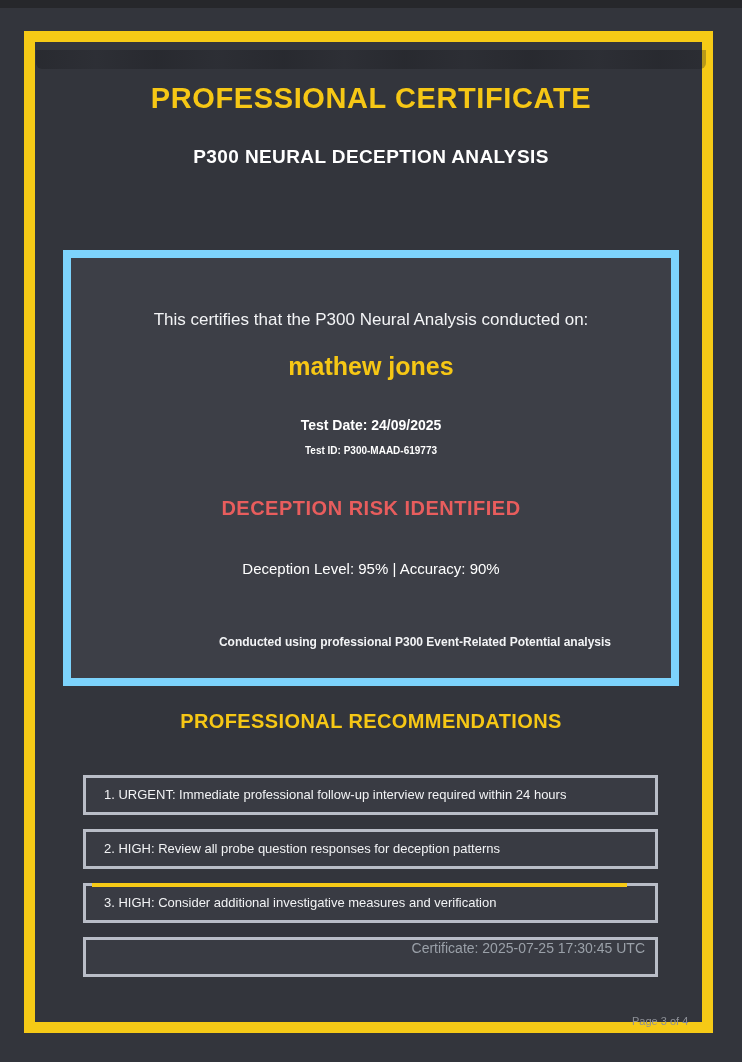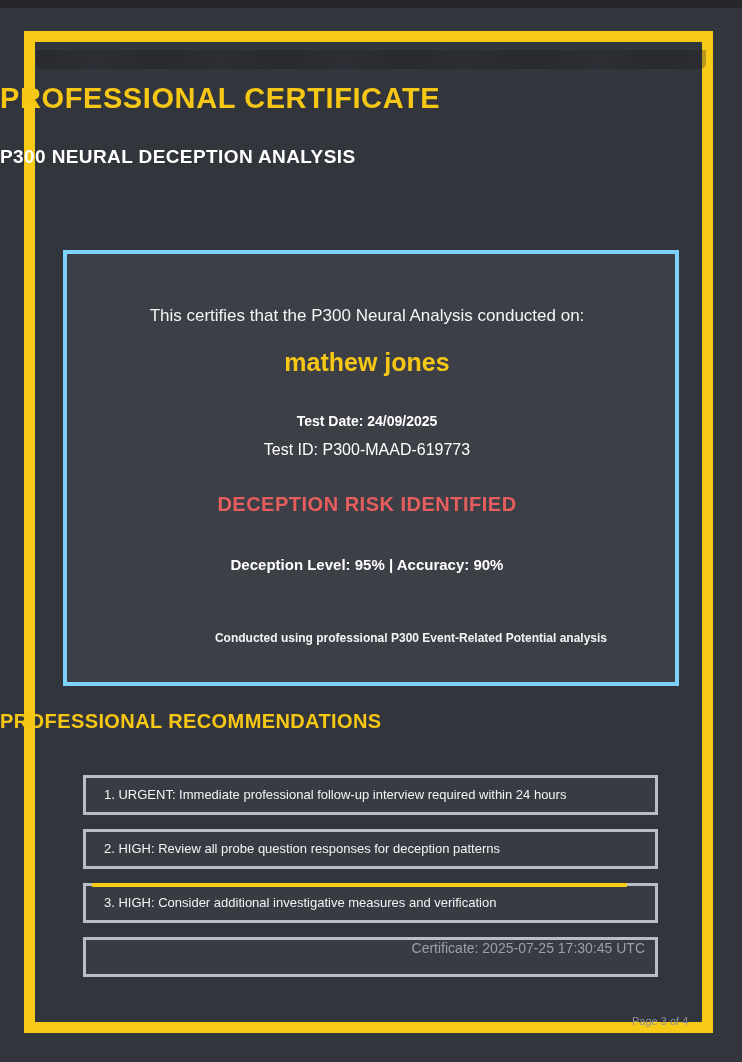--- a/index.html
+++ b/index.html
@@ -36,40 +36,41 @@
       rgba(24,25,29,0.38) 0%, rgba(24,25,29,0.22) 9%, rgba(24,25,29,0.40) 18%,
       rgba(24,25,29,0.24) 27%, rgba(24,25,29,0.40) 37%, rgba(24,25,29,0.22) 46%,
       rgba(24,25,29,0.40) 55%, rgba(24,25,29,0.25) 64%, rgba(24,25,29,0.40) 74%,
       rgba(24,25,29,0.23) 84%, rgba(24,25,29,0.40) 93%, rgba(24,25,29,0.28) 100%);
     border-radius: 0 0 6px 6px;
   }
   .centered-text {
     position: absolute;
     left: 0;
     width: 742px;
+    text-align: center;
   }
   .cert-title {
     top: 82px;
     font-size: 29px;
     font-weight: bold;
     letter-spacing: 0.6px;
     color: #f6c715;
   }
   .cert-subtitle {
     top: 146px;
     font-size: 19px;
     font-weight: bold;
     letter-spacing: 0.4px;
     color: #ffffff;
   }
   .result-panel {
     position: absolute;
     left: 63px; top: 250px;
     width: 616px; height: 436px;
-    border: 4px solid #7dd3fc;
+    border: 8px solid #7dd3fc;
     box-sizing: border-box;
     background: #3d3f47;
   }
   .panel-text {
     position: absolute;
     left: 0;
     width: 600px;
     text-align: center;
   }
   .certify-intro {
@@ -84,35 +85,35 @@
     color: #f6c715;
   }
   .test-date {
     top: 159px;
     font-size: 14px;
     font-weight: bold;
     color: #ffffff;
   }
   .test-id {
     top: 187px;
-    font-size: 16px;
-    font-weight: normal;
+    font-size: 10px;
+    font-weight: bold;
     color: #ffffff;
   }
   .result-status {
     top: 239px;
     font-size: 20px;
     font-weight: bold;
     letter-spacing: 0.5px;
     color: #e85d5d;
   }
   .metrics-line {
     top: 302px;
     font-size: 15px;
-    font-weight: bold;
+    font-weight: normal;
     color: #ffffff;
   }
   .method-line {
     top: 377px;
     font-size: 12px;
     font-weight: bold;
     color: #f3f4f6;
     margin-left: 44px;
   }
   .rec-heading {

